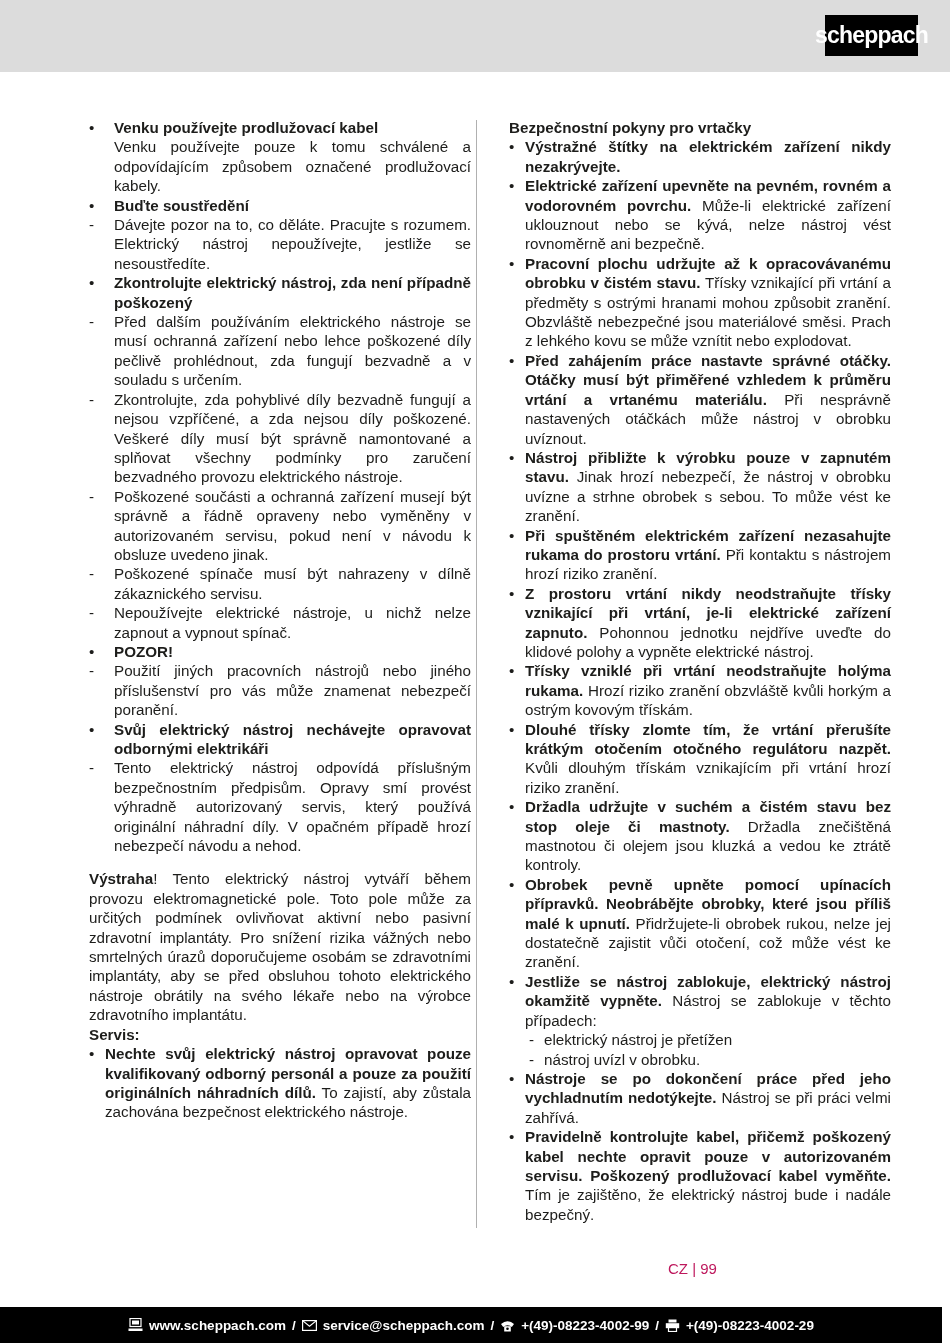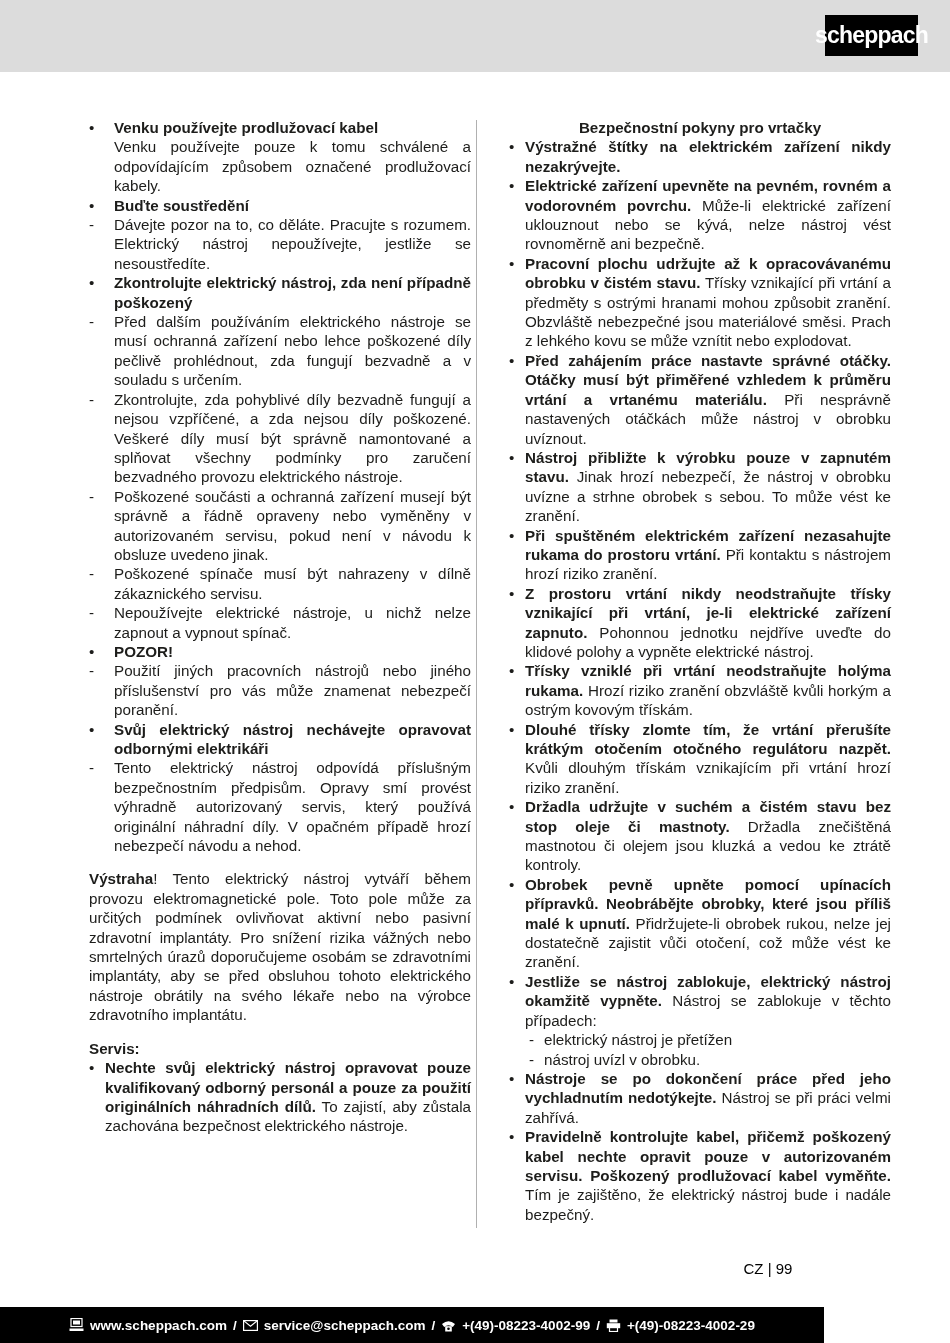--- a/index.html
+++ b/index.html
@@ -6,33 +6,33 @@
   .page{position:relative;width:950px;height:1343px;background:#ffffff;
         font-family:"Liberation Sans","DejaVu Sans",sans-serif;color:#1d1d1b;overflow:hidden;}
   .header{position:absolute;top:0;left:0;width:950px;height:72px;background:#dcdcdc;}
   .logo{position:absolute;top:15px;left:825px;width:93px;height:41px;background:#000;
         color:#fff;display:flex;align-items:center;justify-content:center;
         font-weight:bold;font-size:23px;letter-spacing:-0.8px;}
   .divider{position:absolute;left:476px;top:120px;width:1px;height:1108px;background:#b0b0b0;}
   .col{position:absolute;top:118px;width:382px;font-size:15.2px;line-height:19.4px;}
   .col-left{left:89px;}
   .col-right{left:509px;}
-  .h{font-weight:bold;text-align:center;}
+  .h{font-weight:bold;}
   b{font-weight:bold;}
   .li{display:flex;}
   .mk{flex:0 0 16px;}
   .tx{flex:1;text-align:justify;}
   .stack b,.stack .rest{display:block;margin-left:9px;}
   .para{text-align:justify;margin-top:14px;}
-  .service-h{font-weight:bold;margin-top:14px;}
+  .service-h{font-weight:bold;}
   .sub{display:flex;}
   .submk{flex:0 0 15px;padding-left:4px;}
-  .pagemark{position:absolute;top:1260px;left:668px;width:200px;text-align:center;
-            font-size:15px;color:#000000;}
-  .footer{position:absolute;left:0;top:1307px;width:824px;height:36px;background:#000;
+  .pagemark{position:absolute;top:1260px;left:668px;width:200px;text-align:left;
+            font-size:15px;color:#be185d;}
+  .footer{position:absolute;left:0;top:1307px;width:942px;height:36px;background:#000;
           color:#fff;display:flex;align-items:center;justify-content:center;
           font-size:13.5px;font-weight:bold;}
   .footer span{white-space:pre;}
   .ficon{display:inline-flex;margin:0 6px 0 0;}
   .ficon svg{display:block;}
   .fsep{margin:0 6px;}
 </style>
 </head>
 <body>
 

